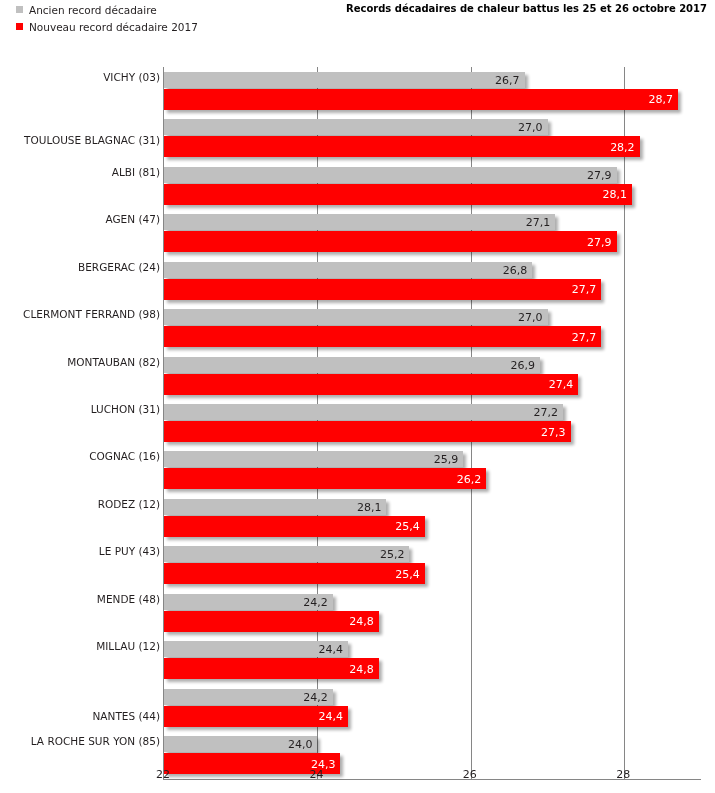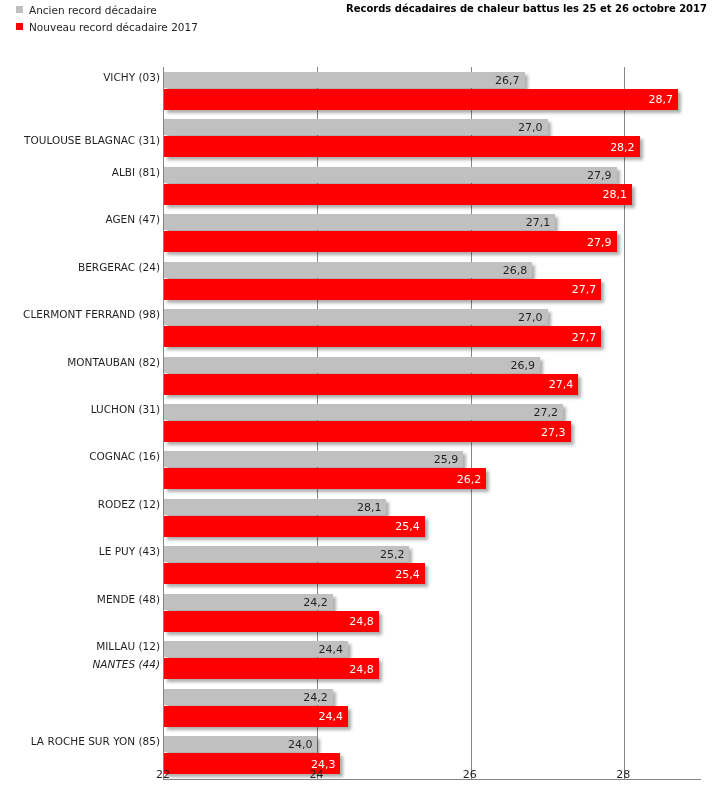--- a/index.html
+++ b/index.html
@@ -172,21 +172,21 @@
       <div class="cat-label" style="top: 219.133px;">AGEN (47)</div>
       <div class="cat-label" style="top: 266.6px;">BERGERAC (24)</div>
       <div class="cat-label" style="top: 314.067px;">CLERMONT FERRAND (98)</div>
       <div class="cat-label" style="top: 361.533px;">MONTAUBAN (82)</div>
       <div class="cat-label" style="top: 409px;">LUCHON (31)</div>
       <div class="cat-label" style="top: 456.467px;">COGNAC (16)</div>
       <div class="cat-label" style="top: 503.933px;">RODEZ (12)</div>
       <div class="cat-label" style="top: 551.4px;">LE PUY (43)</div>
       <div class="cat-label" style="top: 598.867px;">MENDE (48)</div>
       <div class="cat-label" style="top: 646.333px;">MILLAU (12)</div>
-      <div class="cat-label" style="top: 664px; font-style: italic;">NANTES (44)</div>
+      <div class="cat-label" style="top: 716px;">NANTES (44)</div>
       <div class="cat-label" style="top: 741.267px;">LA ROCHE SUR YON (85)</div>
     </div>
 
   <div id="plot-area">
     <div id="gridlines">
         <div class="gridline" style="left: 153.429px;"></div>
         <div class="gridline" style="left: 306.857px;"></div>
         <div class="gridline" style="left: 460.286px;"></div>
       </div>
     <div id="bars">

